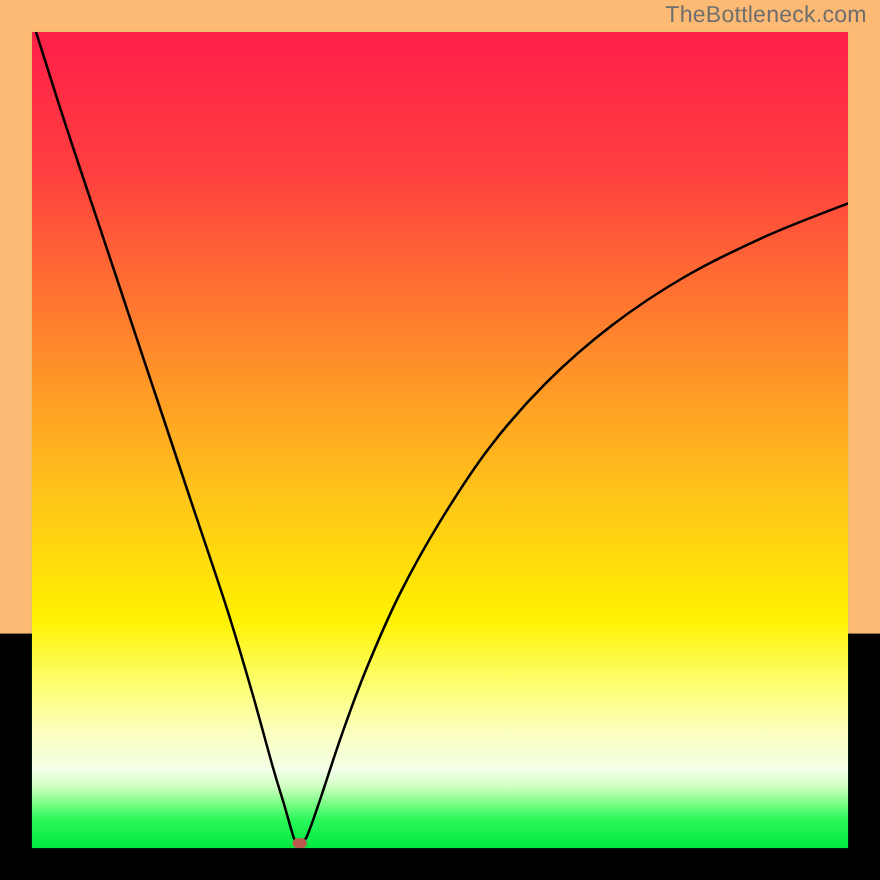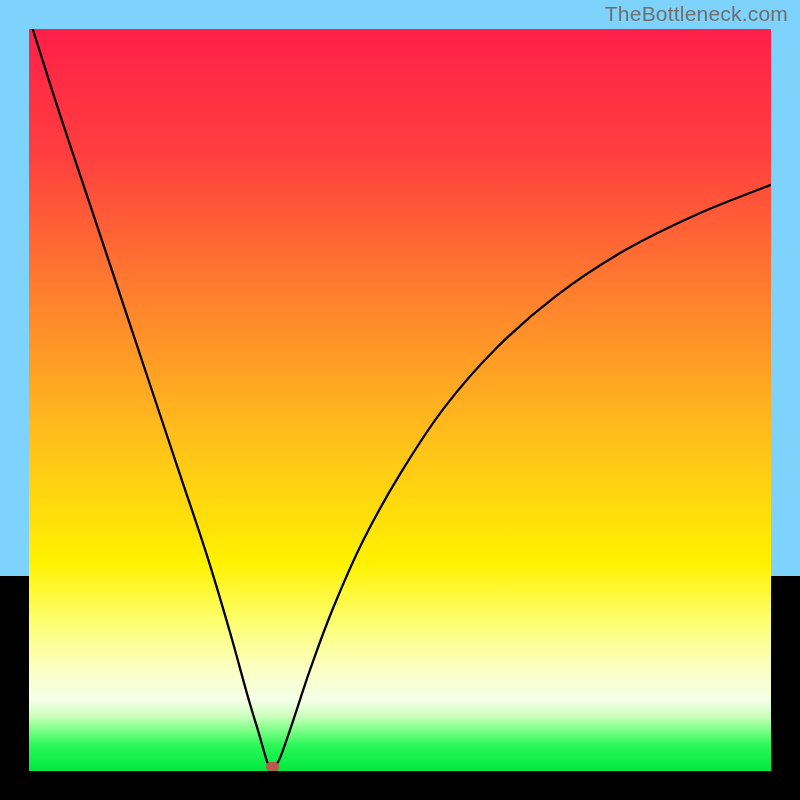--- a/index.html
+++ b/index.html
@@ -8,21 +8,21 @@
     width: 800px;
     height: 800px;
     overflow: hidden;
     background: #000;
     font-family: Arial, Helvetica, sans-serif;
   }
   .frame {
     position: relative;
     width: 800px;
     height: 576px;
-    background: #7dd3fc;
+    background: #fdba74;
   }
   .watermark {
     position: absolute;
     top: 2px;
     right: 12px;
     color: #6e6e6e;
     font-size: 21px;
     font-weight: 400;
     letter-spacing: 0.2px;
     z-index: 10;

